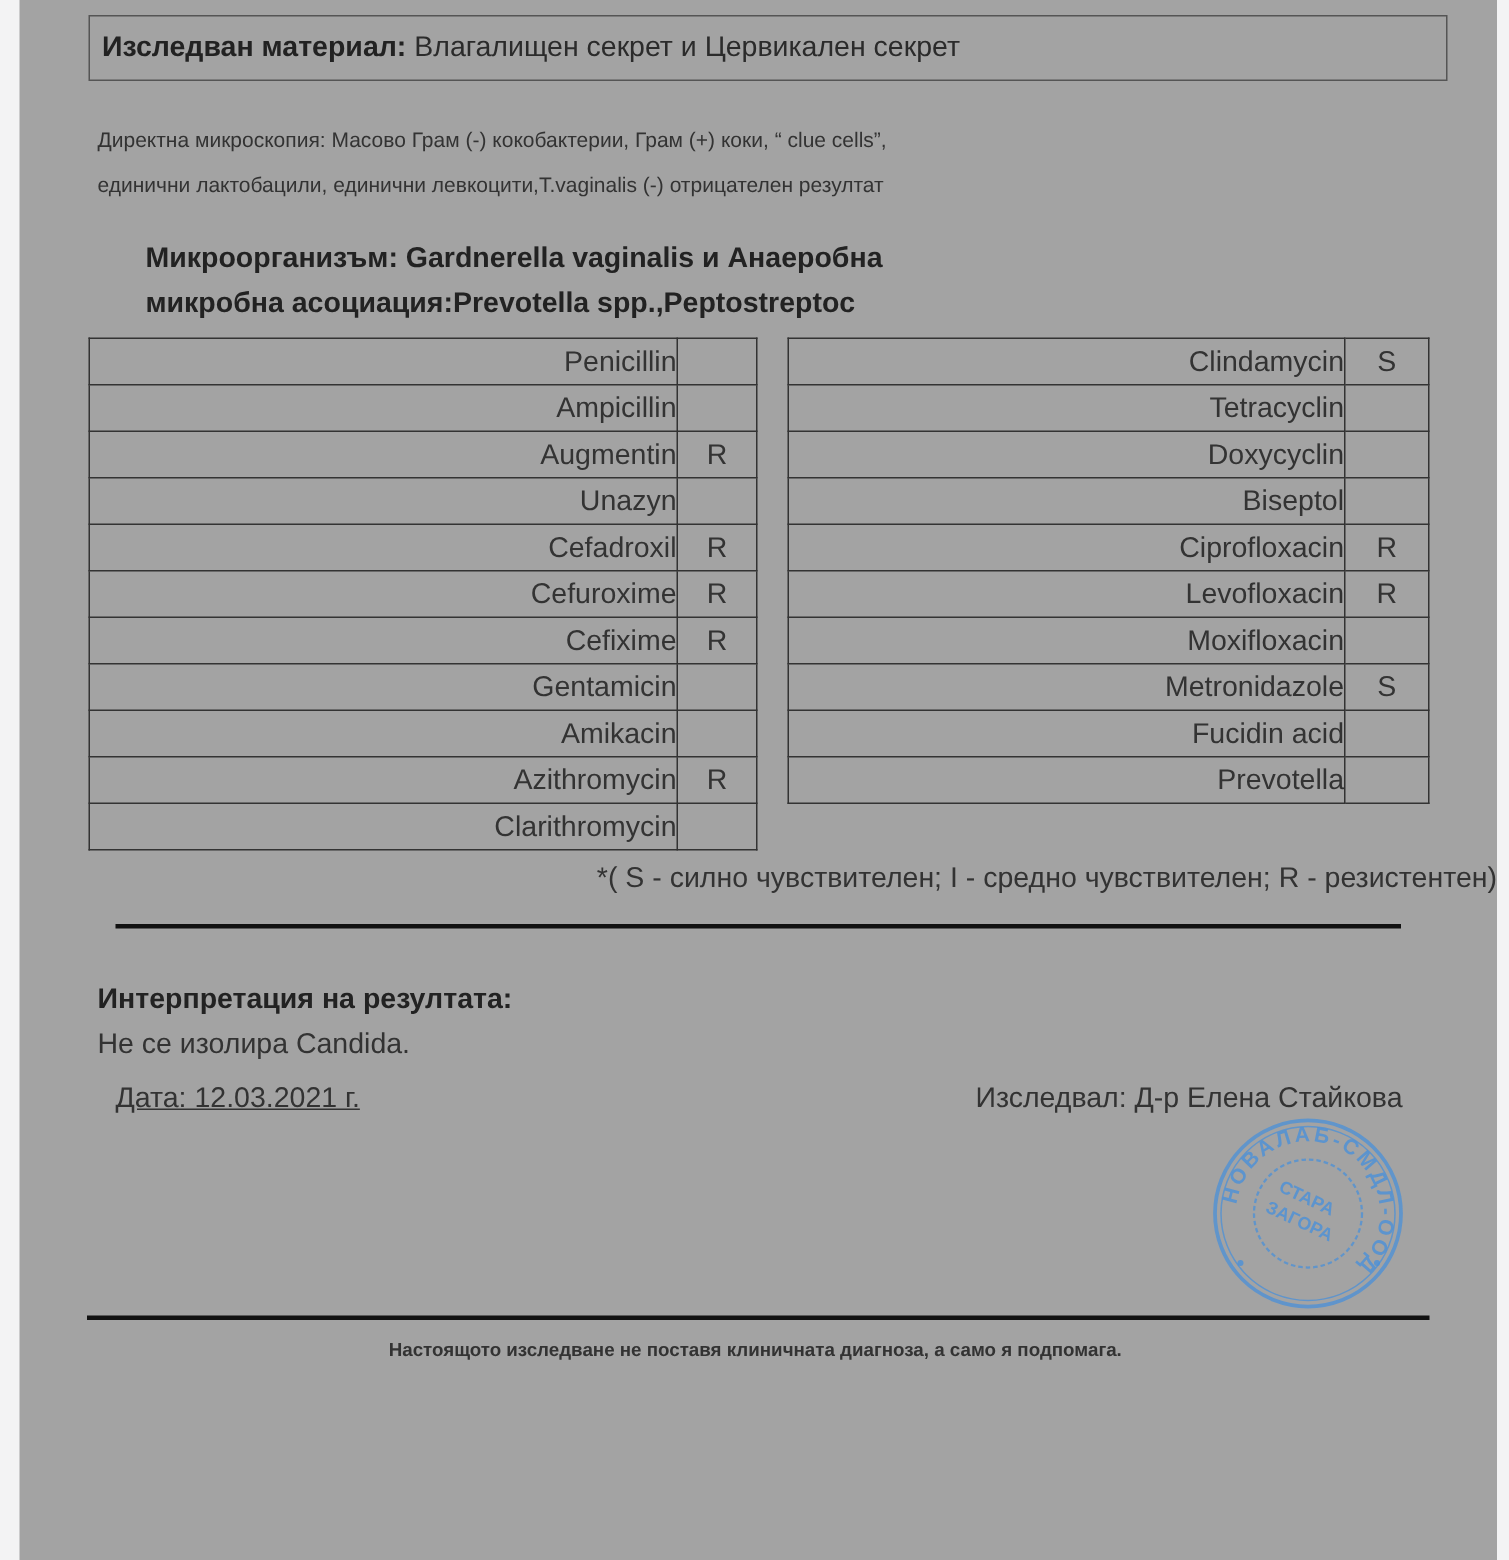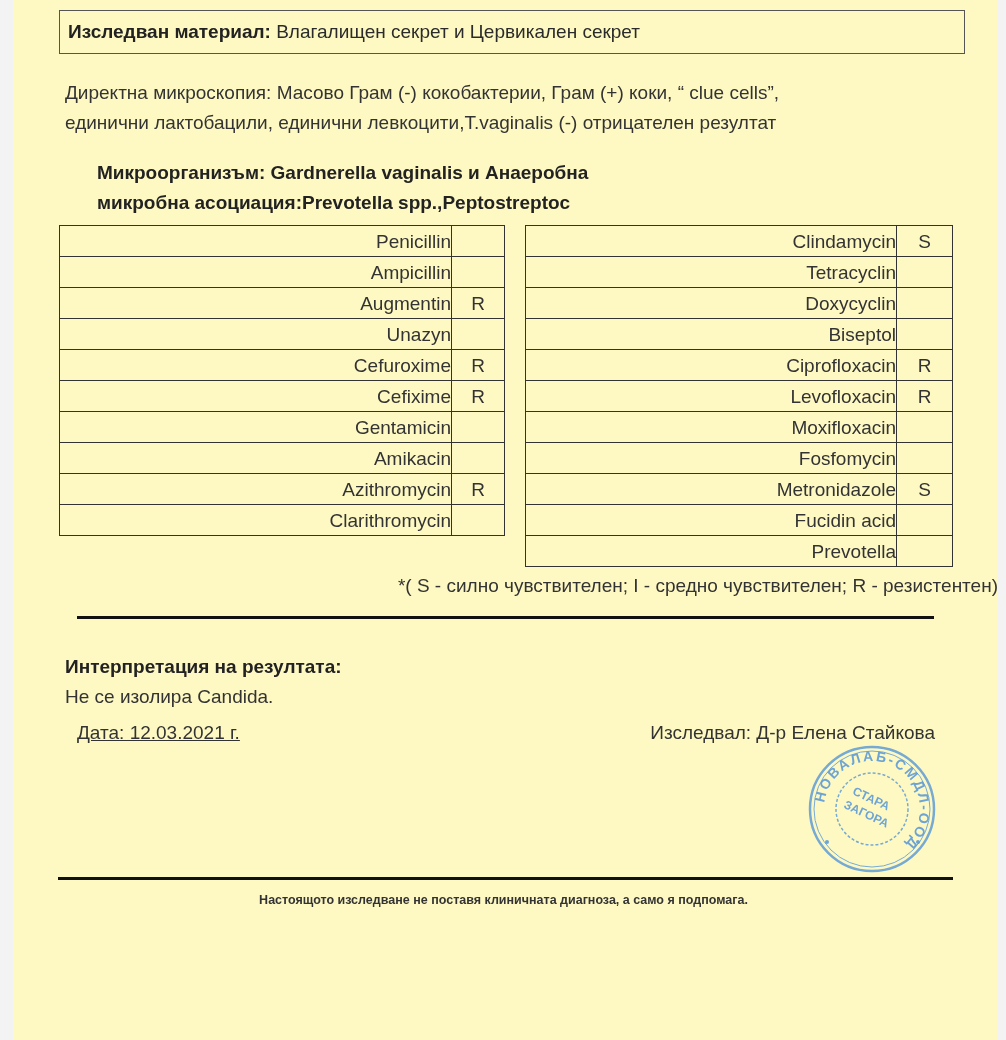--- a/index.html
+++ b/index.html
@@ -1,31 +1,31 @@
 <!DOCTYPE html>
 <html><head>
   <meta charset="utf-8">
   <style>
     * { box-sizing: border-box; margin: 0; padding: 0; }
     html, body { width: 1006px; height: 1040px; background: #f3f3f4; overflow: hidden; }
     body { font-family: "Liberation Sans", sans-serif; color: #2b2b2b; position: relative; }
     .page {
       position: absolute; left: 13px; top: 0; width: 985px; height: 1040px;
-      background: #fef9c3;
+      background: #a3a3a3;
     }
     .abs { position: absolute; }
     .material-box {
       left: 46px; top: 10px; width: 906px; height: 44px;
       border: 1.5px solid #555;
       font-size: 19px; line-height: 42px; padding-left: 8px; white-space: nowrap;
     }
     .bold { font-weight: bold; color: #222; }
     .micro {
       left: 52px; top: 78px; width: 880px;
-      font-size: 19px; line-height: 30px; color: #333;
+      font-size: 14px; line-height: 30px; color: #333;
     }
     .organism {
       left: 84px; top: 158px; width: 700px;
       font-size: 19px; font-weight: bold; line-height: 30px; color: #222;
     }
     table.abx {
       position: absolute; border-collapse: collapse; top: 225px;
       font-size: 19px; color: #333;
     }
     table.abx td {
@@ -85,20 +85,24 @@
         </tr>
         <tr>
           <td class="name">Augmentin</td>
           <td class="val">R</td>
         </tr>
         <tr>
           <td class="name">Unazyn</td>
           <td class="val"></td>
         </tr>
         <tr>
+          <td class="name">Cefadroxil</td>
+          <td class="val">R</td>
+        </tr>
+        <tr>
           <td class="name">Cefuroxime</td>
           <td class="val">R</td>
         </tr>
         <tr>
           <td class="name">Cefixime</td>
           <td class="val">R</td>
         </tr>
         <tr>
           <td class="name">Gentamicin</td>
           <td class="val"></td>
@@ -139,24 +143,20 @@
         <tr>
           <td class="name">Ciprofloxacin</td>
           <td class="val">R</td>
         </tr>
         <tr>
           <td class="name">Levofloxacin</td>
           <td class="val">R</td>
         </tr>
         <tr>
           <td class="name">Moxifloxacin</td>
-          <td class="val"></td>
-        </tr>
-        <tr>
-          <td class="name">Fosfomycin</td>
           <td class="val"></td>
         </tr>
         <tr>
           <td class="name">Metronidazole</td>
           <td class="val">S</td>
         </tr>
         <tr>
           <td class="name">Fucidin acid</td>
           <td class="val"></td>
         </tr>

